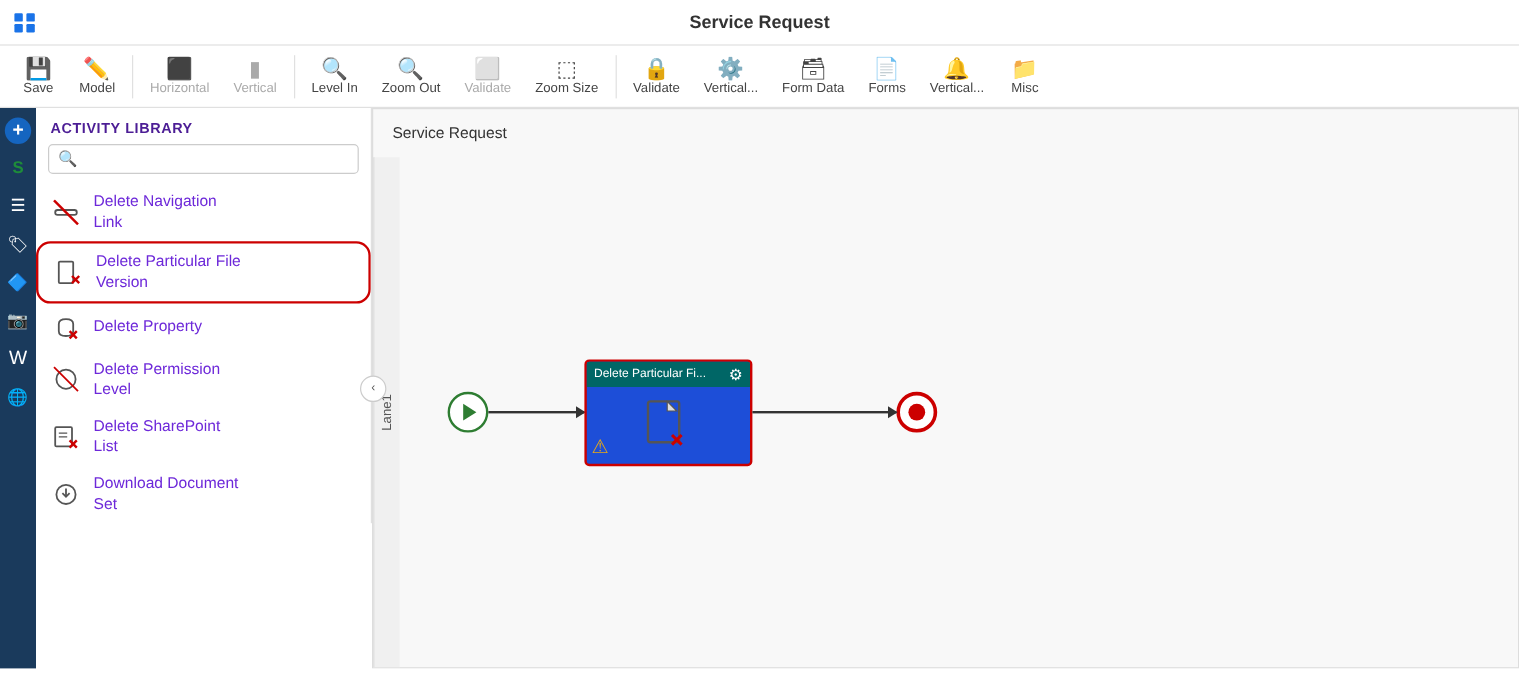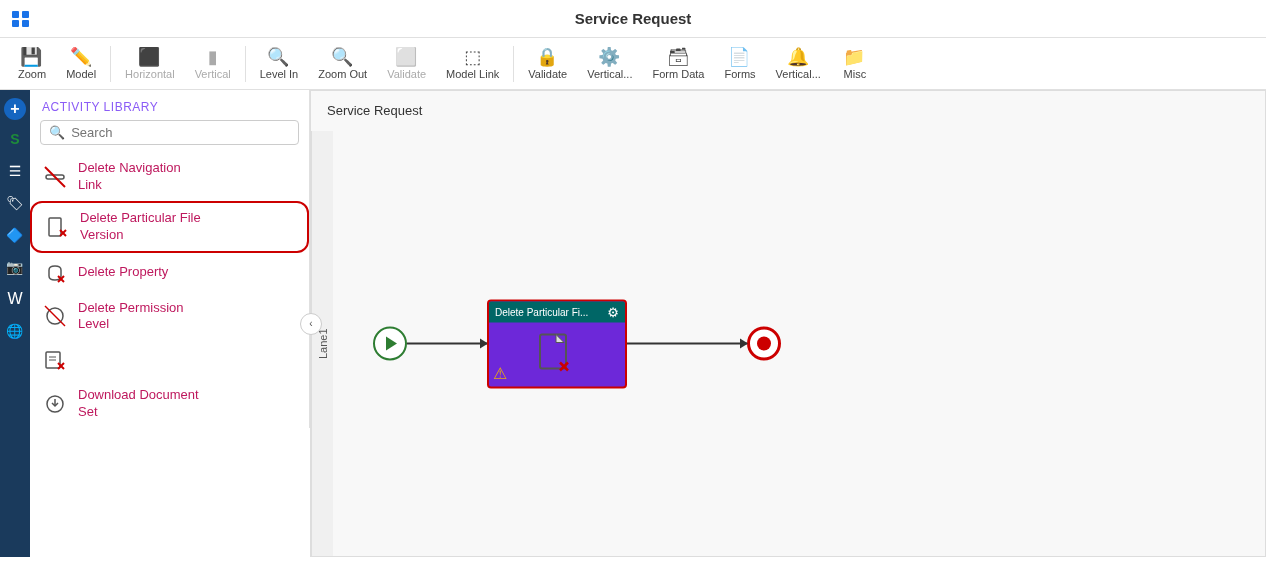--- a/index.html
+++ b/index.html
@@ -89,23 +89,23 @@
     
     .activity-panel {
       width: 280px;
       border-right: 1px solid #e0e0e0;
       background: #fff;
       display: flex;
       flex-direction: column;
     }
     .activity-panel-header {
       padding: 10px 12px 6px;
-      font-weight: 400;
+      font-weight: 700;
       font-size: 12px;
-      color: #8b5cf6;
+      color: #4c1d95;
       letter-spacing: 0.5px;
     }
     .activity-search {
       margin: 0 10px 8px;
       display: flex;
       align-items: center;
       border: 1px solid #ccc;
       border-radius: 4px;
       padding: 4px 8px;
       gap: 6px;
@@ -116,21 +116,21 @@
     .activity-list {
       overflow-y: auto;
       flex: 1;
     }
     .activity-item {
       display: flex;
       align-items: center;
       padding: 7px 12px;
       gap: 10px;
       cursor: pointer;
-      color: #be185d;
+      color: #6d28d9;
       font-size: 13px;
     }
     .activity-item.selected { border: 2px solid #cc0000; border-radius: 12px; }
     .activity-item .ai-icon {
       width: 26px; height: 26px;
       display: flex; align-items: center; justify-content: center;
       flex-shrink: 0;
       font-size: 14px;
     }
     .activity-item .ai-label { line-height: 1.3; }
@@ -248,21 +248,21 @@
       border-top: 5px solid transparent;
       border-bottom: 5px solid transparent;
       border-left: 8px solid #333;
     }
 
     
     .activity-node {
       width: 140px;
       border: 2px solid #cc0000;
       border-radius: 4px;
-      background: #6d28d9;
+      background: #1d4ed8;
       flex-shrink: 0;
       position: relative;
     }
     .node-header {
       background: #006666;
       color: #fff;
       font-size: 10px;
       padding: 3px 6px;
       display: flex;
       align-items: center;
@@ -317,21 +317,21 @@
       <span></span>
       <span></span>
       <span></span>
   </div>
   <span>Service Request</span>
 </div>
 
 <div class="toolbar">
   <div class="toolbar-item">
     <span class="icon-svg">💾</span>
-    <span class="label">Zoom</span>
+    <span class="label">Save</span>
   </div>
   <div class="toolbar-item">
     <span class="icon-svg">✏️</span>
     <span class="label">Model</span>
   </div>
   <div class="toolbar-divider"></div>
   <div class="toolbar-item disabled">
     <span class="icon-svg">⬛</span>
     <span class="label">Horizontal</span>
   </div>
@@ -347,21 +347,21 @@
   <div class="toolbar-item">
     <span class="icon-svg">🔍</span>
     <span class="label">Zoom Out</span>
   </div>
   <div class="toolbar-item disabled">
     <span class="icon-svg">⬜</span>
     <span class="label">Validate</span>
   </div>
   <div class="toolbar-item">
     <span class="icon-svg">⬚</span>
-    <span class="label">Model Link</span>
+    <span class="label">Zoom Size</span>
   </div>
   <div class="toolbar-divider"></div>
   <div class="toolbar-item">
     <span class="icon-svg">🔒</span>
     <span class="label">Validate</span>
   </div>
   <div class="toolbar-item">
     <span class="icon-svg">⚙️</span>
     <span class="label">Vertical...</span>
   </div>
@@ -394,21 +394,20 @@
     <div class="si-icon">📷</div>
     <div class="si-icon" style="font-size:16px;">W</div>
     <div class="si-icon">🌐</div>
   </div>
 
   <div class="panel-container">
     <div class="activity-panel">
       <div class="activity-panel-header">ACTIVITY LIBRARY</div>
       <div class="activity-search">
         <span style="color:#999; font-size:13px;">🔍</span>
-        <input type="text" placeholder="Search" style="border: none; outline: none; font-size: 13px; color: rgb(102, 102, 102); width: 100%;">
       </div>
       <div class="activity-list">
 
         <div class="activity-item">
           <div class="ai-icon">
             <svg width="22" height="22" viewBox="0 0 22 22">
                 <rect x="2" y="9" width="18" height="4" rx="2" fill="none" stroke="#555" stroke-width="1.5"></rect>
                 <line x1="1" y1="1" x2="21" y2="21" stroke="#cc0000" stroke-width="2"></line>
               </svg>
           </div>
@@ -450,20 +449,21 @@
         <div class="activity-item">
           <div class="ai-icon">
             <svg width="22" height="22" viewBox="0 0 22 22">
               <rect x="2" y="3" width="14" height="16" rx="1" fill="none" stroke="#555" stroke-width="1.5"></rect>
               <line x1="5" y1="8" x2="12" y2="8" stroke="#555" stroke-width="1"></line>
               <line x1="5" y1="11" x2="12" y2="11" stroke="#555" stroke-width="1"></line>
               <line x1="14" y1="14" x2="20" y2="20" stroke="#cc0000" stroke-width="2"></line>
               <line x1="20" y1="14" x2="14" y2="20" stroke="#cc0000" stroke-width="2"></line>
             </svg>
           </div>
+          <div class="ai-label">Delete SharePoint<br>List</div>
         </div>
 
         <div class="activity-item">
           <div class="ai-icon">
             <svg width="22" height="22" viewBox="0 0 22 22">
               <circle cx="11" cy="11" r="8" fill="none" stroke="#555" stroke-width="1.5"></circle>
               <path d="M8 10 L11 13 L14 10" fill="none" stroke="#555" stroke-width="1.5"></path>
               <line x1="11" y1="6" x2="11" y2="13" stroke="#555" stroke-width="1.5"></line>
             </svg>
           </div>

